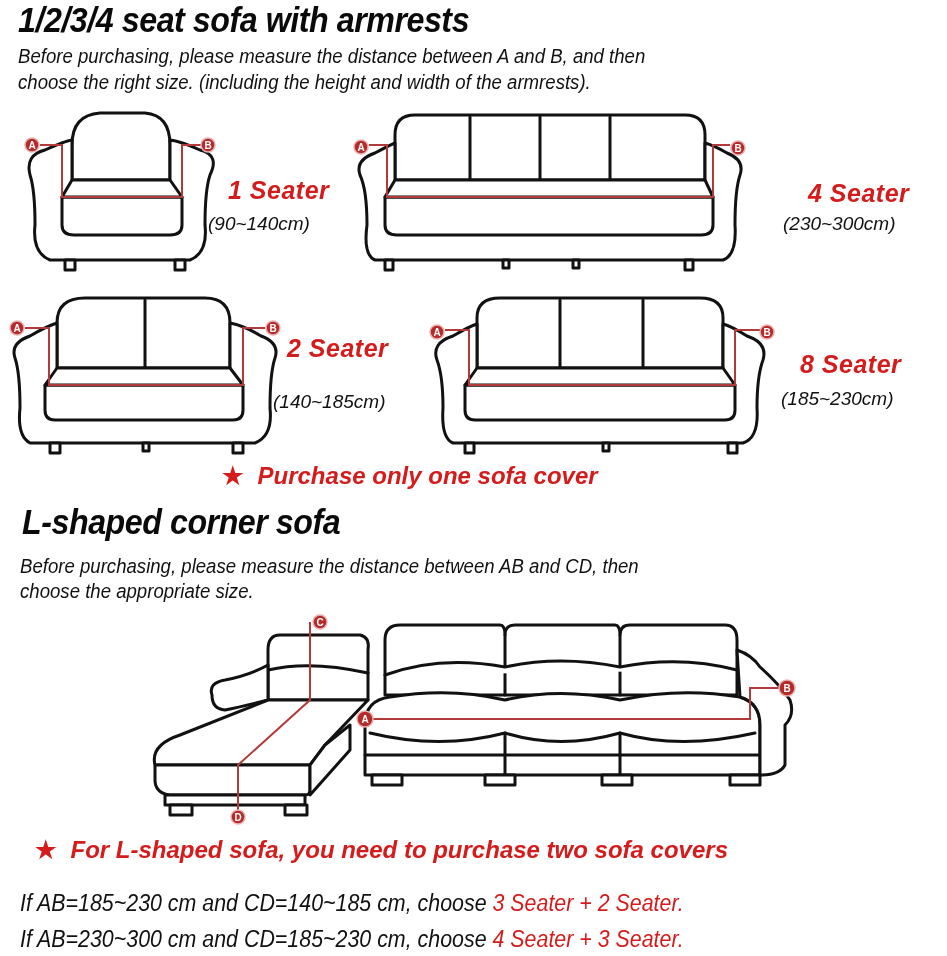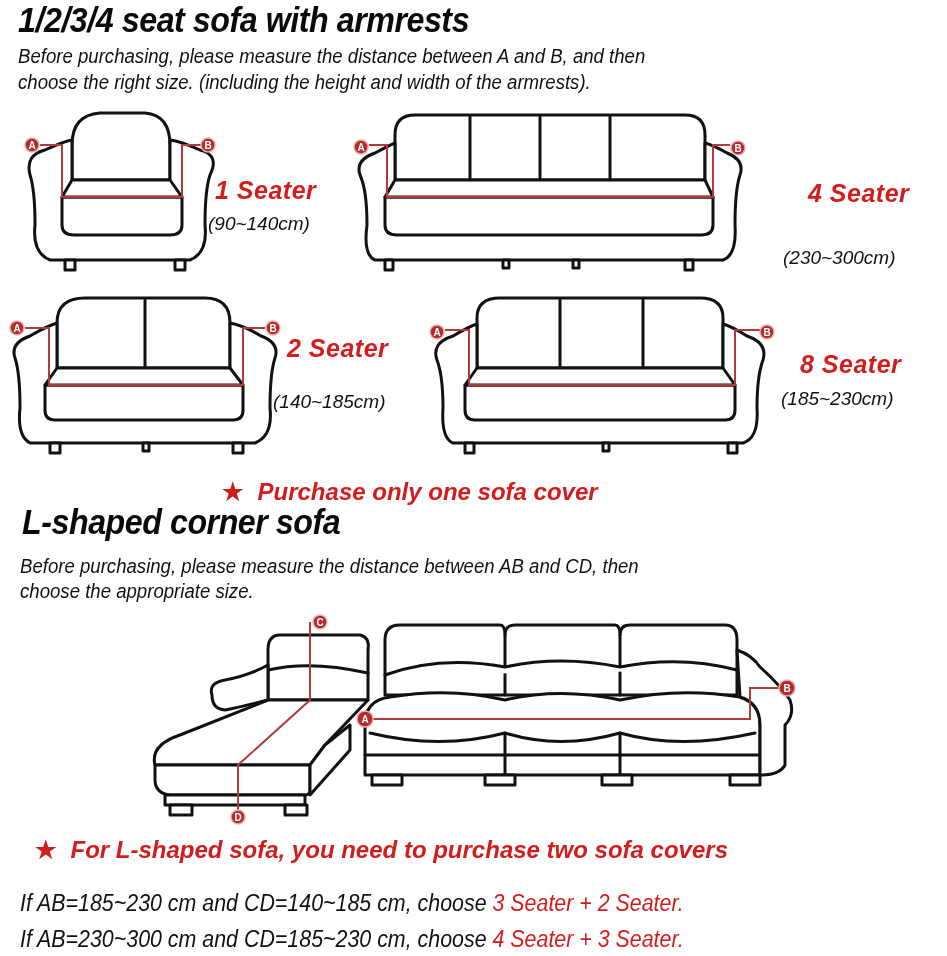--- a/index.html
+++ b/index.html
@@ -36,21 +36,21 @@
   <path class="ms" d="M30 40 L52 40 L52 92 L172 92 L172 40 L196 40"></path>
   <g class="mk">
       <circle cx="22" cy="40" r="7"></circle>
       <text x="22" y="44" text-anchor="middle">A</text>
     </g>
   <g class="mk">
       <circle cx="198" cy="40" r="7"></circle>
       <text x="198" y="44" text-anchor="middle">B</text>
     </g>
 </svg>
-<div class="abs seat-name" style="left:215px;top:176px;">1 Seater</div>
+<div class="abs seat-name" style="left:228px;top:176px;">1 Seater</div>
 <div class="abs seat-range" style="left:208px;top:213px;">(90~140cm)</div>
 
 <svg style="left:345px;top:105px;" width="440" height="170" viewBox="0 0 440 170">
   <path class="ol" d="M50 30 Q50 10 70 10 L340 10 Q360 10 360 30 L360 75 L50 75 Z"></path>
   <line class="ol" x1="125" y1="12" x2="125" y2="75"></line>
   <line class="ol" x1="195" y1="12" x2="195" y2="75"></line>
   <line class="ol" x1="265" y1="12" x2="265" y2="75"></line>
   <path class="ol" d="M15 70 Q10 55 30 48 Q45 40 50 38 L50 110 L360 110 L360 38 Q368 40 382 48 Q400 55 395 70 Q390 85 390 120 Q392 150 378 155 L30 155 Q18 150 22 120 Q22 85 15 70 Z"></path>
   <path class="ol" d="M40 92 L368 92 L368 120 Q368 130 356 130 L52 130 Q40 130 40 120 Z"></path>
   <path class="ol" d="M50 75 L360 75 L368 92 L40 92 Z"></path>
@@ -62,21 +62,21 @@
   <g class="mk">
       <circle cx="16" cy="42" r="7"></circle>
       <text x="16" y="46" text-anchor="middle">A</text>
     </g>
   <g class="mk">
       <circle cx="393" cy="43" r="7"></circle>
       <text x="393" y="47" text-anchor="middle">B</text>
     </g>
 </svg>
 <div class="abs seat-name" style="left:808px;top:179px;">4 Seater</div>
-<div class="abs seat-range" style="left:783px;top:213px;margin-top:34px;">(230~300cm)</div>
+<div class="abs seat-range" style="left:783px;top:213px;">(230~300cm)</div>
 
 <svg style="left:5px;top:288px;" width="280" height="170" viewBox="0 0 280 170">
   <path class="ol" d="M52 35 Q52 10 80 10 L200 10 Q225 10 225 35 L225 80 L52 80 Z"></path>
   <line class="ol" x1="140" y1="12" x2="140" y2="80"></line>
   <path class="ol" d="M10 70 Q5 55 25 48 Q42 38 52 35 L52 115 L225 115 L225 35 Q240 38 256 48 Q275 55 270 70 Q265 85 265 120 Q268 148 250 155 L25 155 Q12 148 15 120 Q15 85 10 70 Z"></path>
   <path class="ol" d="M40 97 L238 97 L238 122 Q238 132 228 132 L50 132 Q40 132 40 122 Z"></path>
   <path class="ol" d="M52 80 L225 80 L238 97 L40 97 Z"></path>
   <rect class="ol" x="45" y="155" width="10" height="10"></rect>
   <rect class="ol" x="138" y="155" width="6" height="8"></rect>
   <rect class="ol" x="228" y="155" width="10" height="10"></rect>
@@ -109,21 +109,21 @@
       <text x="12" y="48" text-anchor="middle">A</text>
     </g>
   <g class="mk">
       <circle cx="342" cy="44" r="7"></circle>
       <text x="342" y="48" text-anchor="middle">B</text>
     </g>
 </svg>
 <div class="abs seat-name" style="left:800px;top:350px;">8 Seater</div>
 <div class="abs seat-range" style="left:781px;top:388px;text-align:right;">(185~230cm)</div>
 
-<div class="abs note" style="left:222px;top:462px;margin-top:16px;">
+<div class="abs note" style="left:222px;top:462px;">
   <span class="star">★</span><span>Purchase only one sofa cover</span>
 </div>
 
 <div class="abs title" style="left:22px;top:502px;">L-shaped corner sofa</div>
 <div class="abs sub" style="left:20px;top:554px;">Before purchasing, please measure the distance between AB and CD, then</div>
 <div class="abs sub" style="left:20px;top:579px;">choose the appropriate size.</div>
 
 <svg style="left:140px;top:605px;" width="680" height="220" viewBox="0 0 680 220">
 
   <path class="ol" d="M128 45 Q128 30 140 30 L220 30 Q230 32 228 45 L228 95 L128 95 Z"></path>

